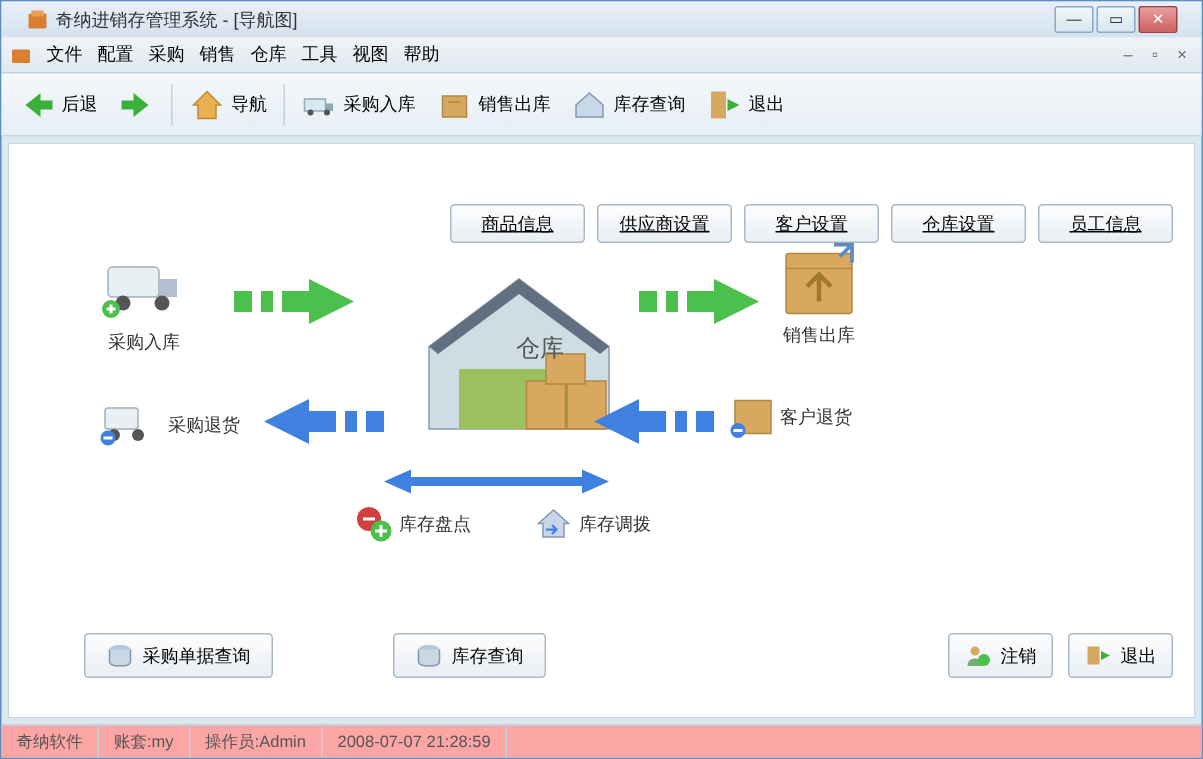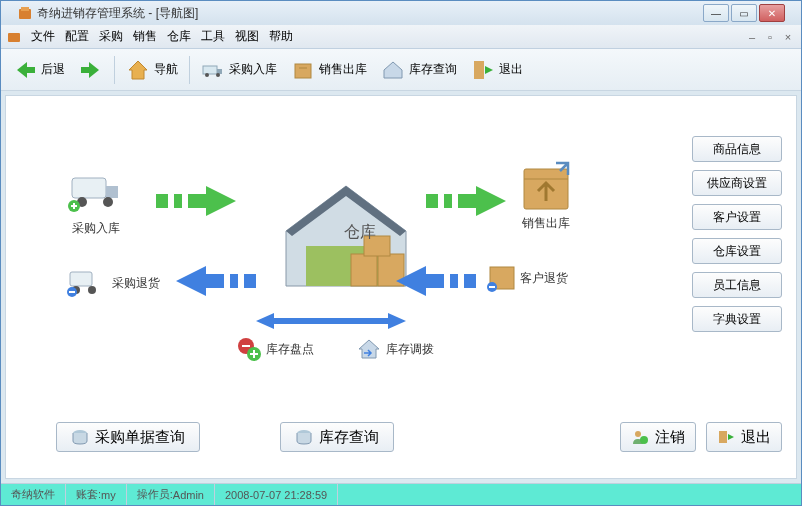--- a/index.html
+++ b/index.html
@@ -20,41 +20,41 @@
 .mdi-btns { margin-left: auto; display: flex; gap: 4px; font-size: 11px; color: #666; }
 .mdi-btn { width: 14px; height: 14px; display:flex; align-items:center; justify-content:center; cursor:pointer; }
 
 .toolbar { height: 42px; background: linear-gradient(#f4f8fb,#e6eef4); border-bottom: 1px solid #c8d6e2; display: flex; align-items: center; padding: 0 6px; gap: 2px; }
 .tbtn { display: flex; align-items: center; gap: 4px; padding: 4px 6px; font-size: 12px; cursor: pointer; }
 .ticon { width: 24px; height: 24px; display: flex; align-items: center; justify-content: center; }
 .tsep { width: 1px; height: 28px; background: #c0d0de; margin: 0 3px; }
 
 .client { flex: 1; background: #fff; margin: 4px; border: 1px solid #c8d6e2; position: relative; }
 
-.sidebuttons { position: absolute; right: 14px; top: 40px; display: flex; flex-direction: column; gap: 8px; }
+.sidebuttons { position: absolute; right: 14px; top: 40px; display: flex; flex-direction: row; gap: 8px; text-decoration: underline; }
 .sidebtn { width: 90px; height: 26px; background: linear-gradient(#fdfdfd,#e8eef4); border: 1px solid #a8b8c8; border-radius: 3px; font-size: 12px; cursor: pointer; display:flex; align-items:center; justify-content:center; }
 
 .diagram { position: absolute; left: 60px; top: 60px; width: 540px; height: 250px; }
 .node { position: absolute; text-align: center; cursor: pointer; }
 .node-label { font-size: 12px; margin-top: 4px; color: #333; }
 .node-icon { width: 60px; height: 50px; margin: 0 auto; display:flex; align-items:center; justify-content:center; }
 
 .arrow-g { position: absolute; }
 .greenarrow { fill: #4cc04c; }
 .bluearrow { fill: #4080e0; }
 
 .warehouse { position: absolute; left: 210px; top: 20px; width: 140px; height: 120px; text-align:center; }
 .wh-label { position: absolute; left: 68px; top: 46px; font-size: 16px; color: #555; }
 
 .bottombar { position: absolute; left: 50px; bottom: 26px; right: 14px; display: flex; align-items: center; gap: 10px; }
-.qbtn { height: 30px; padding: 0 14px; background: linear-gradient(#fdfdfd,#e8eef4); border: 1px solid #a8b8c8; border-radius: 3px; font-size: 15px; cursor: pointer; display:flex; align-items:center; gap:6px; }
+.qbtn { height: 30px; padding: 0 14px; background: linear-gradient(#fdfdfd,#e8eef4); border: 1px solid #a8b8c8; border-radius: 3px; font-size: 12px; cursor: pointer; display:flex; align-items:center; gap:6px; }
 .qicon { width: 18px; height: 16px; }
 .spacer { flex: 1; }
 
-.statusbar { height: 22px; background: #5eead4; border-top: 1px solid #c0d0de; display: flex; align-items: center; font-size: 11px; color: #555; }
+.statusbar { height: 22px; background: #fca5a5; border-top: 1px solid #c0d0de; display: flex; align-items: center; font-size: 11px; color: #555; }
 .statuscell { padding: 0 10px; border-right: 1px solid #c0d0de; height: 100%; display: flex; align-items: center; }
 
 svg { display: block; }
 </style>
 </head>
 <body>
 
 <div class="window">
 
   <div class="titlebar">
@@ -159,21 +159,20 @@
   </div>
 
   <div class="client">
 
     <div class="sidebuttons">
       <button class="sidebtn">商品信息</button>
       <button class="sidebtn">供应商设置</button>
       <button class="sidebtn">客户设置</button>
       <button class="sidebtn">仓库设置</button>
       <button class="sidebtn">员工信息</button>
-      <button class="sidebtn">字典设置</button>
     </div>
 
     <div class="diagram">
 
       <div class="node" style="left:0;top:10px">
         <div class="node-icon">
           <svg width="60" height="50" viewBox="0 0 60 50">
               <rect x="6" y="12" width="34" height="20" fill="#e8f0f4" stroke="#a0b0c0" rx="3"></rect>
               <rect x="40" y="20" width="12" height="12" fill="#b0c0d0"></rect>
               <circle cx="16" cy="36" r="5" fill="#555"></circle>

